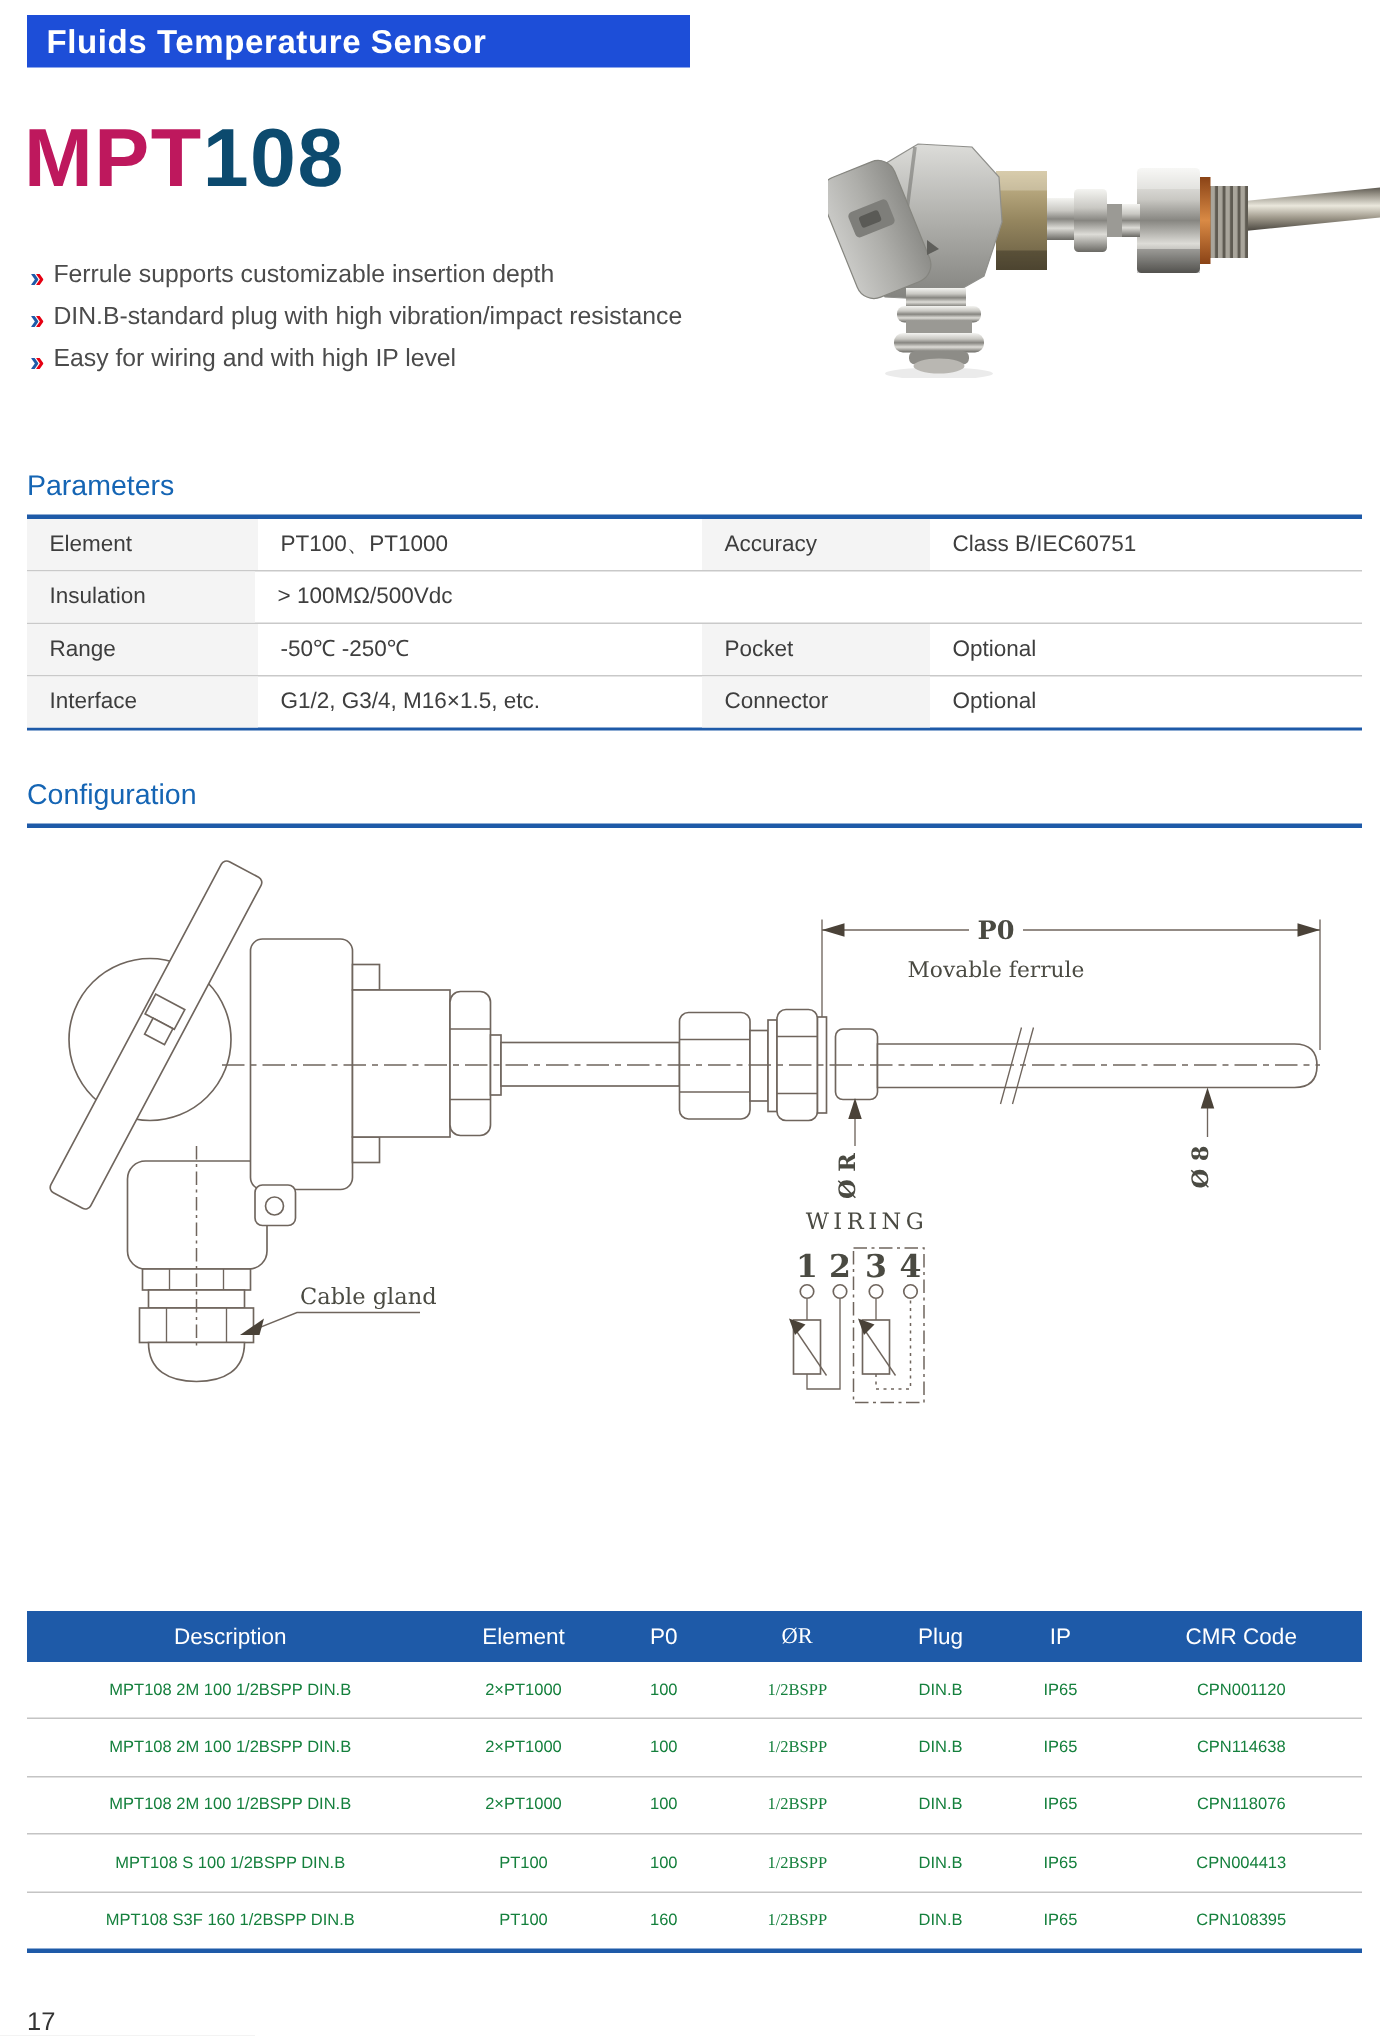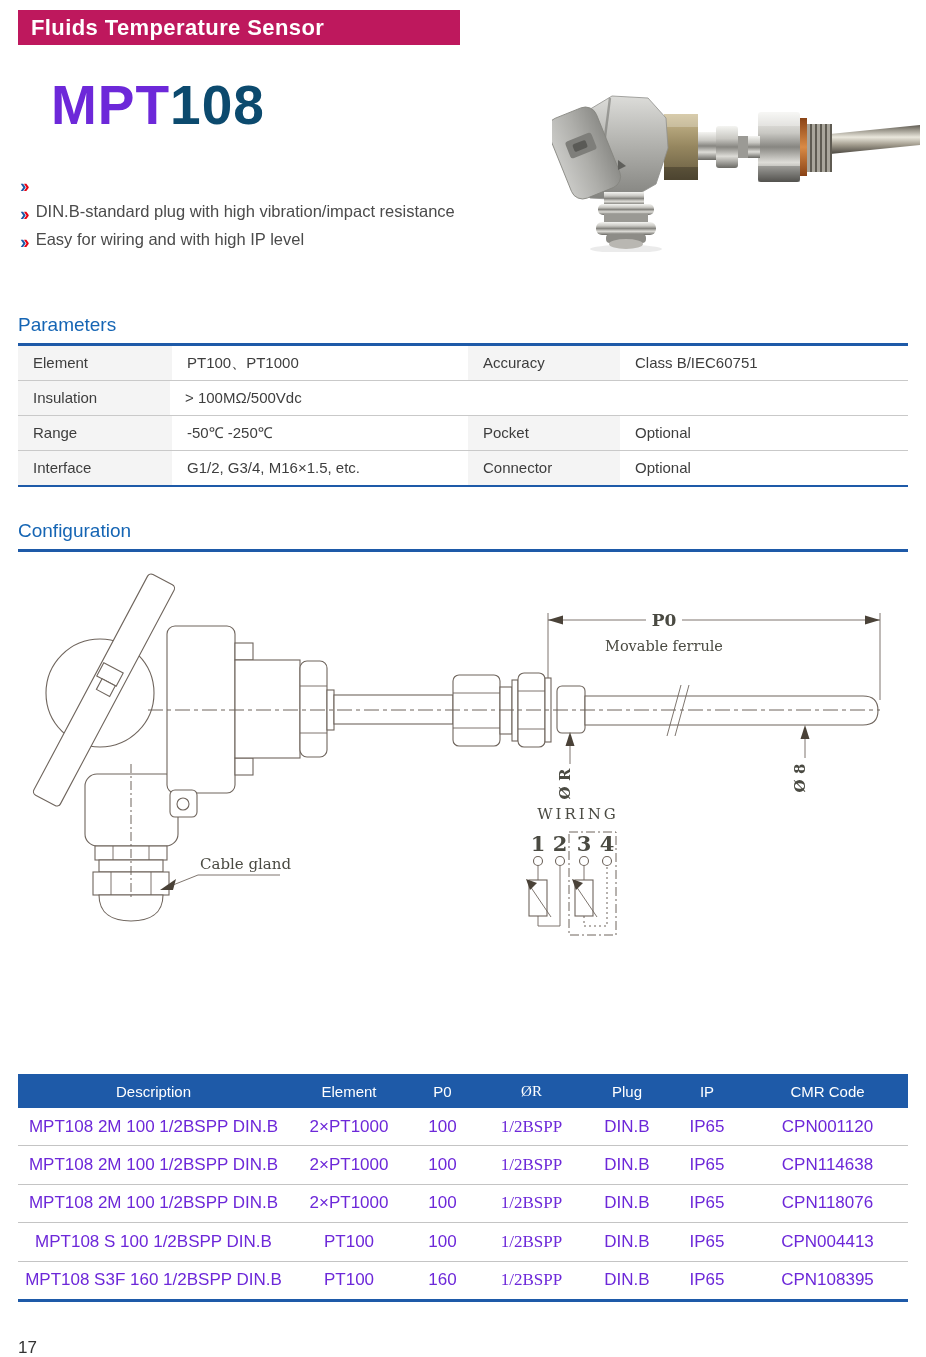--- a/index.html
+++ b/index.html
@@ -1,27 +1,27 @@
 <!DOCTYPE html>
 <html><head>
 <meta charset="utf-8">
 <style>
   html,body{margin:0;padding:0;background:#e9e9e9;}
   .page{position:relative;width:926px;height:1357px;background:#ffffff;margin:0 auto;
         font-family:"Liberation Sans",sans-serif;color:#3e3e3e;overflow:hidden;}
   .abs{position:absolute;}
 
   
-  .titlebar{left:18px;top:10px;width:442px;height:35px;background:#be185d;}
+  .titlebar{left:18px;top:10px;width:442px;height:35px;background:#1d4ed8;}
   .titlebar span{display:block;padding-left:13px;line-height:35px;color:#ffffff;
                  font-size:22px;font-weight:700;letter-spacing:0.4px;}
 
   
   .model{left:16px;top:74px;font-size:55px;font-weight:700;letter-spacing:1px;line-height:62px;}
-  .model .blue{color:#6d28d9;margin-left:35px;}
+  .model .blue{color:#be185d;}
   .model .red{color:#0c4a6e;}
 
   
   .features{left:20px;top:174px;width:520px;}
   .feature{display:flex;align-items:flex-start;height:28px;font-size:16.5px;color:#4b4b4b;}
   .marker{font-weight:700;font-size:19px;line-height:24px;letter-spacing:-3px;margin-right:9px;}
   .marker .c1{color:#1e5aa8;}
   .marker .c2{color:#e60012;}
 
   
@@ -33,21 +33,21 @@
   .prow{display:flex;height:34px;line-height:34px;font-size:15px;}
   .prow + .prow{border-top:1px solid #c9c9c9;}
   .pcell{box-sizing:border-box;padding-left:15px;white-space:nowrap;overflow:hidden;}
   .plab{background:#f4f4f4;color:#3d3d3d;}
   .w1{width:154px;} .w2{width:296px;} .w3{width:152px;} .w4{width:288px;}
 
   
   .btable{left:18px;top:1074px;width:890px;border-bottom:3px solid #1e5aa8;}
   .brow{display:flex;align-items:center;text-align:center;}
   .bhead{height:34px;background:#1e5aa8;color:#ffffff;font-size:15px;}
-  .bdata{height:37.4px;font-size:17px;color:#6d28d9;border-bottom:1px solid #c4c4c4;}
+  .bdata{height:37.4px;font-size:11px;color:#15803d;border-bottom:1px solid #c4c4c4;}
   .bdata:last-child{border-bottom:none;}
   .bc0{width:271px;} .bc1{width:120px;} .bc2{width:67px;} .bc3{width:111px;font-family:Liberation Serif, serif;}
   .bc4{width:80px;} .bc5{width:80px;} .bc6{width:161px;}
 
   .pagenum{left:18px;top:1338px;font-size:17px;color:#333;}
 
   
   .draw{stroke:#6f655d;stroke-width:1.1;fill:none;}
   .drawf{stroke:#6f655d;stroke-width:1.1;fill:#ffffff;}
   .dashdot{stroke:#6f655d;stroke-width:1;fill:none;stroke-dasharray:15 4 4 4;}
@@ -66,20 +66,21 @@
     <span>Fluids Temperature Sensor</span>
   </div>
 
   <div class="abs model">
     <span class="blue">MPT</span><span class="red">108</span>
   </div>
 
   <div class="abs features">
     <div class="feature">
       <span class="marker"><span class="c1">›</span><span class="c2">›</span></span>
+      <span>Ferrule supports customizable insertion depth</span>
     </div>
     <div class="feature">
       <span class="marker"><span class="c1">›</span><span class="c2">›</span></span>
       <span>DIN.B-standard plug with high vibration/impact resistance</span>
     </div>
     <div class="feature">
       <span class="marker"><span class="c1">›</span><span class="c2">›</span></span>
       <span>Easy for wiring and with high IP level</span>
     </div>
   </div>

